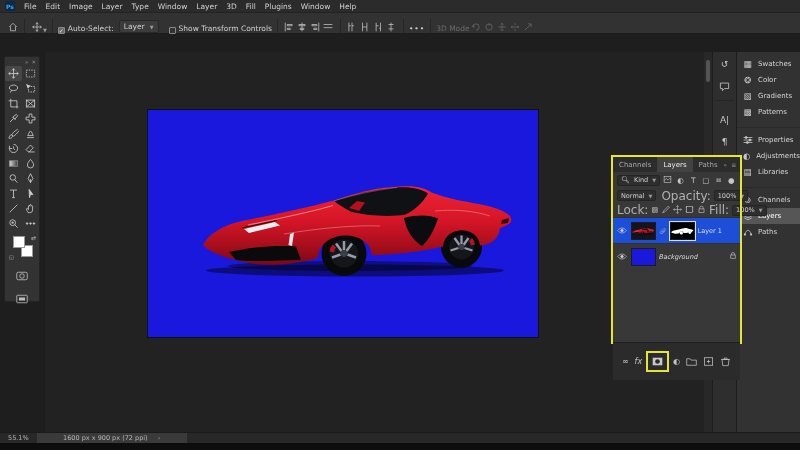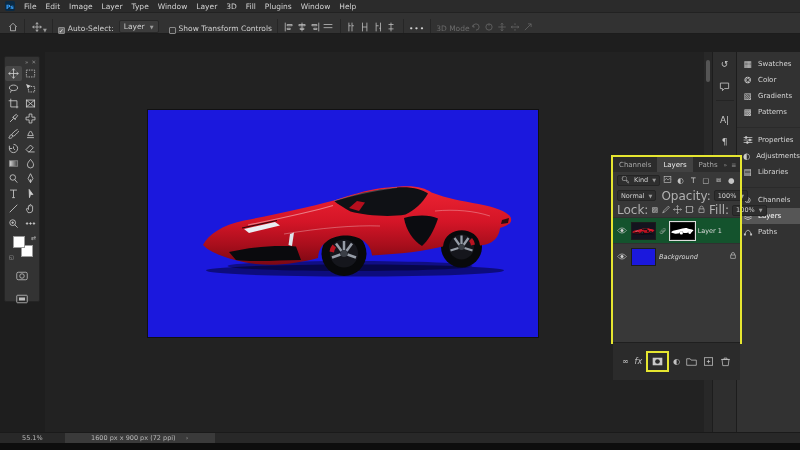--- a/index.html
+++ b/index.html
@@ -80,39 +80,39 @@
   .lp-tab.active { background:#424242; color:#ececec; }
   #lp-tabicons { margin-left:auto; padding-right:4px; color:#9a9a9a; font-size:6px; display:flex; gap:4px;}
   .lp-row { display:flex; align-items:center; padding:0 4px; gap:3px; }
   .mini-dd { background:#2e2e2e; border:1px solid #242424; border-radius:2px; padding:0 3px;
     height:11px; display:inline-flex; align-items:center; gap:4px; font-size:6.5px; color:#d0d0d0; }
   .fi { font-size:7.5px; color:#c6c6c6; width:10px; text-align:center; }
   .fi svg { width:9px; height:9px; stroke:#c6c6c6; fill:none; stroke-width:1.1; }
   .lbl { color:#b0b0b0; font-size:12px; }
   .layer-row { height:26px; display:flex; align-items:center; gap:3px; padding:0 3px;
     border-top:1px solid #303030; }
-  .layer-row.sel { background:#14532d; }
+  .layer-row.sel { background:#1d4ed8; }
   .eye { width:12px; display:flex; justify-content:center; }
   .eye svg { width:10px; height:7px; stroke:#d0d0d0; fill:none; stroke-width:1; }
   .thumb { width:25px; height:18px; border:1px solid #1c1c1c; overflow:hidden; }
   .linkic { font-size:6px; color:#bdbdbd; }
   .lname { font-size:6.5px; color:#dedede; }
   .lname.it { font-style:italic; }
 
   #lp-bottombar { left:613px; top:342px; width:127px; height:38px; background:#2b2b2b;
     border-top:1px solid #1f1f1f; display:flex; align-items:center; justify-content:center; gap:6px; }
   .bb-ic { color:#c3c3c3; font-size:8px; display:flex; align-items:center; justify-content:center; }
   .bb-ic svg { width:11px; height:11px; stroke:#c3c3c3; fill:none; stroke-width:1.1; }
   #maskbtn { outline:2px solid #e6e630; padding:3px 4px; }
 
   
   #statusbar { left:0; top:432px; width:800px; height:11px; background:#282828;
     display:flex; align-items:center; font-size:6.5px; color:#b8b8b8;
     border-top:1px solid #1a1a1a; }
-  #zoomlevel { padding:0 22px; }
+  #zoomlevel { padding:0 8px; }
   #docinfo { background:#3a3a3a; height:11px; display:flex; align-items:center; gap:10px;
     padding:0 8px; min-width:150px; justify-content:center; }
   #blackstrip { left:0; top:443px; width:800px; height:7px; background:#0d0d0d; }
 </style>
 </head>
 <body>
 
 <div id="app">
 
   <svg width="0" height="0" style="position:absolute">

